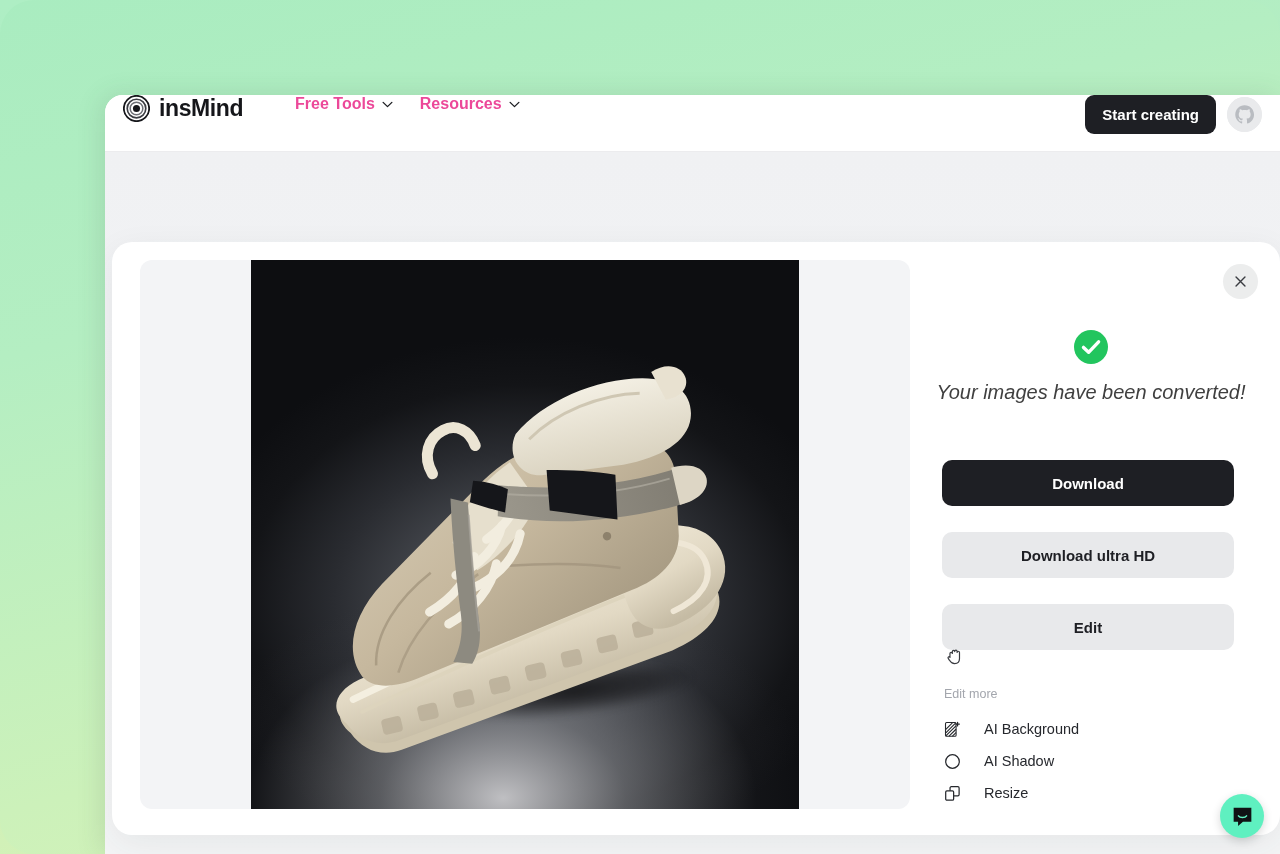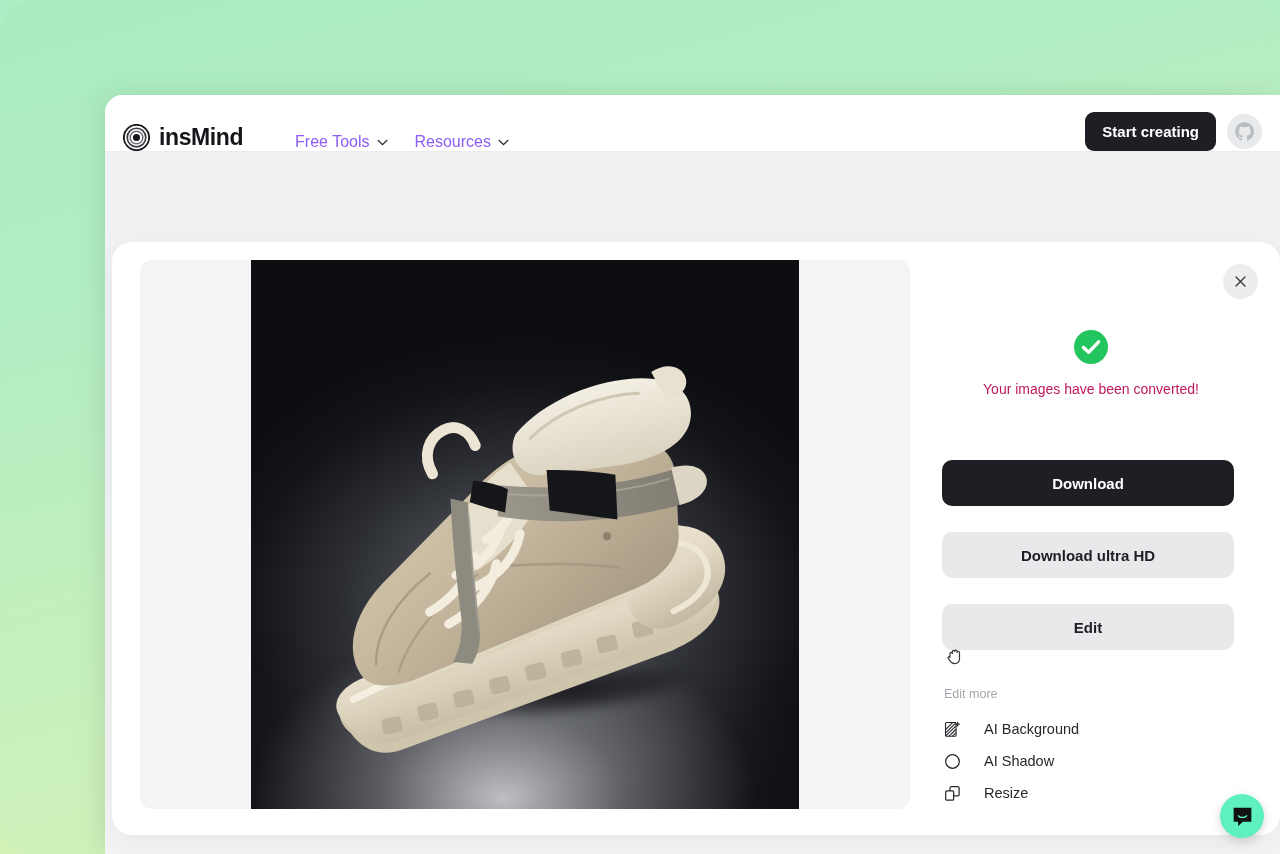--- a/index.html
+++ b/index.html
@@ -36,21 +36,21 @@
     box-shadow: -4px 0 26px rgba(60, 80, 60, .13);
   }
 
   
   #site-header {
     position: absolute;
     left: 0; top: 0;
     width: 1175px; height: 57px;
     background: #ffffff;
     display: flex;
-    align-items: flex-end;
+    align-items: flex-start;
     border-bottom: 1px solid #ececee;
   }
 
   .brand {
     display: flex;
     align-items: center;
     gap: 9px;
     margin-left: 18px;
   }
   .brand-mark { width: 27px; height: 27px; display: block; }
@@ -65,22 +65,22 @@
     display: flex;
     align-items: center;
     gap: 27px;
     margin-left: 52px;
   }
   .nav-item {
     display: flex;
     align-items: center;
     gap: 7px;
     font-size: 16px;
-    font-weight: 400;
-    color: #8b5cf6;
+    font-weight: 700;
+    color: #ec4899;
     cursor: pointer;
   }
   .chev { width: 11px; height: 7px; display: block; }
 
   .header-right {
     margin-left: auto;
     margin-right: 18px;
     display: flex;
     align-items: center;
     gap: 11px;
@@ -185,22 +185,23 @@
     left: 0; top: 70px;
     width: 322px;
     text-align: center;
   }
   #success-icon {
     width: 34px; height: 34px;
     margin: 0 auto 17px auto;
     display: block;
   }
   #status-text {
-    font-size: 14px;
-    color: #be185d;
+    font-size: 20px;
+    color: #404040;
+    font-style: italic;
   }
 
   #primary-actions {
     position: absolute;
     left: 12px; top: 200px;
     width: 292px;
     display: flex;
     flex-direction: column;
     gap: 10px;
   }

